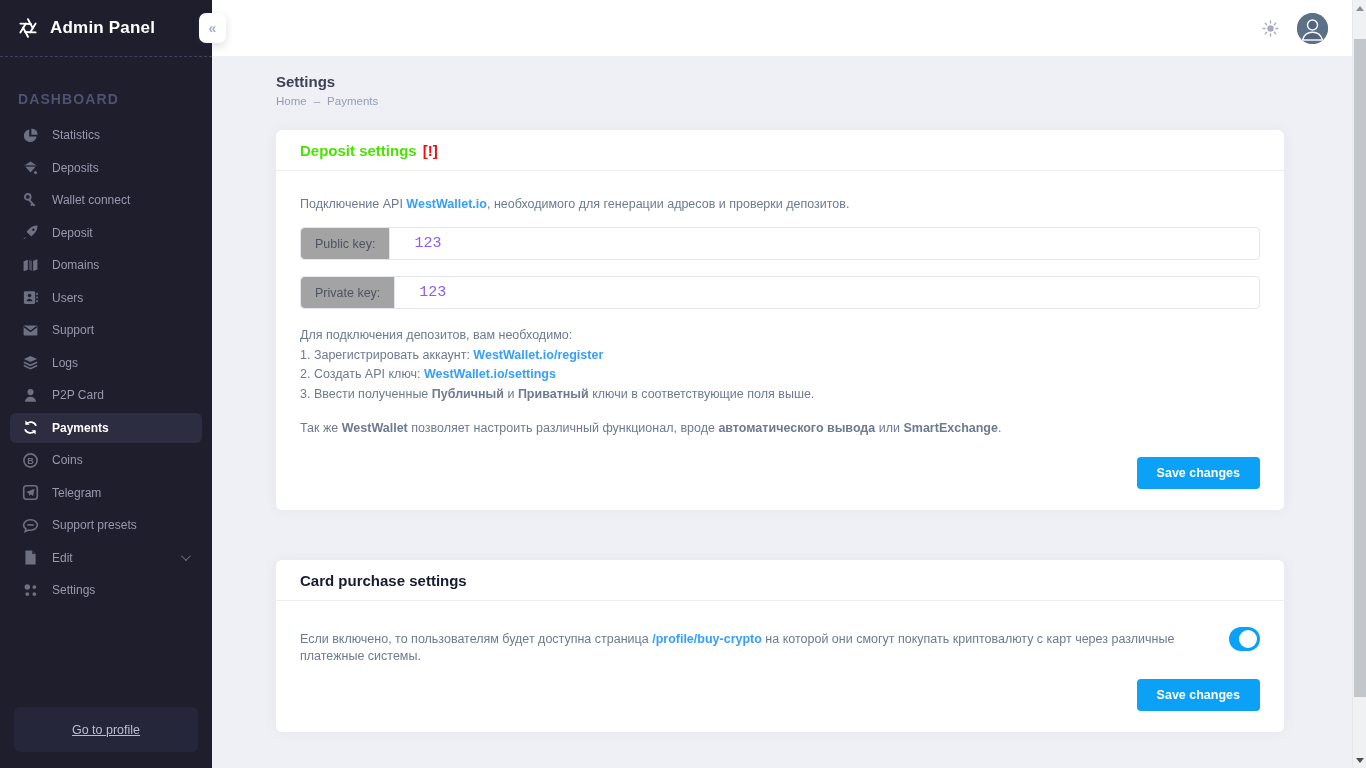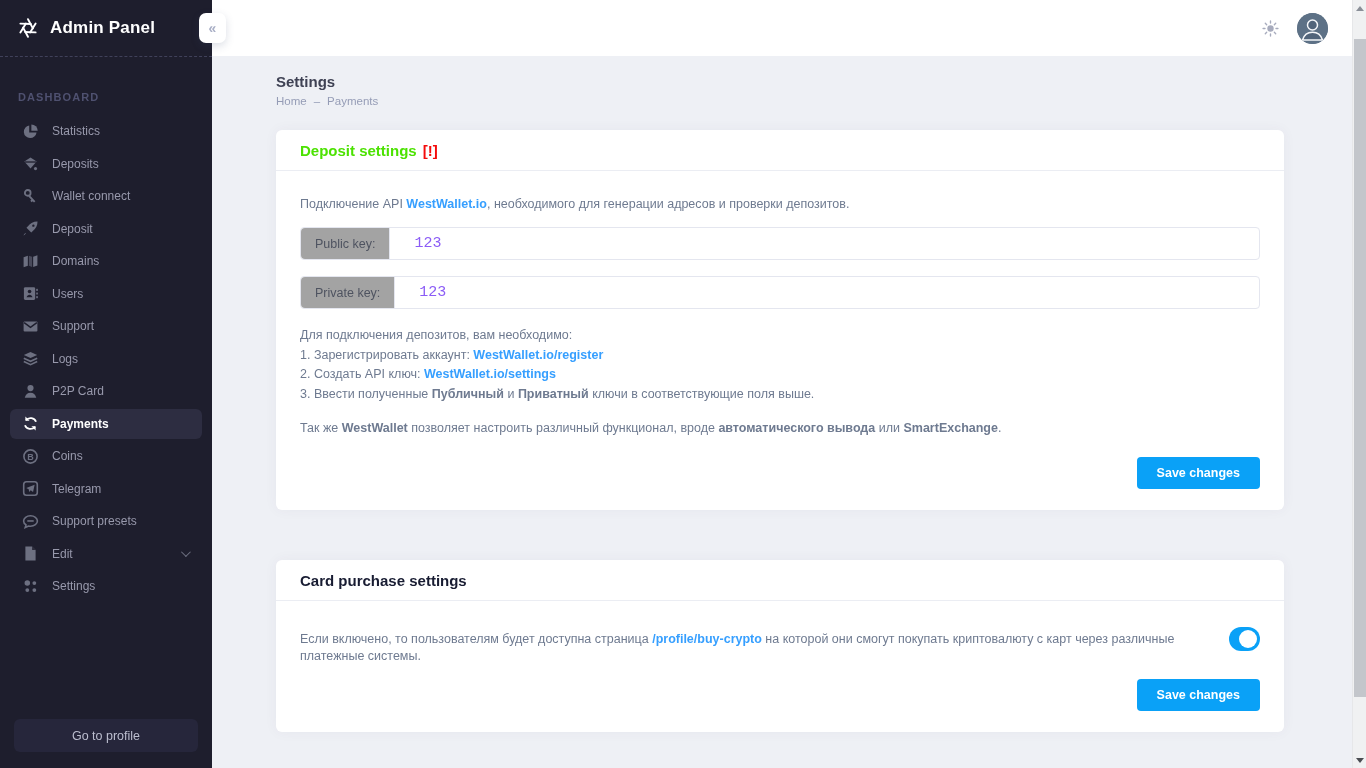--- a/index.html
+++ b/index.html
@@ -3,30 +3,30 @@
 <meta charset="utf-8">
 <style>
   * { margin:0; padding:0; box-sizing:border-box; }
   html,body { width:1366px; height:768px; overflow:hidden; }
   body { font-family:"Liberation Sans", sans-serif; background:#eef0f5; position:relative; }
 
   
   .sidebar { position:absolute; left:0; top:0; width:212px; height:768px; background:#1e1e2d; z-index:5; }
   .brand { height:57px; display:flex; align-items:center; padding-left:16px; border-bottom:1px dashed #40415a; }
   .brand-title { color:#ffffff; font-size:17px; font-weight:bold; margin-left:10px; letter-spacing:.2px; }
-  .section-label { margin:34px 0 0 18px; font-size:11px; font-weight:bold; letter-spacing:1.1px; color:#4f5170; }
+  .section-label { margin:34px 0 0 18px; font-size:14px; font-weight:bold; letter-spacing:1.1px; color:#4f5170; }
   .menu { margin-top:13px; }
   .mi { display:flex; align-items:center; height:30px; margin:0 10px 2.5px 10px; padding-left:12px; border-radius:6px; cursor:pointer; color:#6d7081; }
   .mi .mil { font-size:12px; color:#9899ac; margin-left:13px; }
   .mi.active { background:#2d2d41; color:#ffffff; }
   .mi.active .mil { color:#ffffff; font-weight:bold; }
   .mic { width:17px; height:17px; display:inline-flex; }
   .mic svg { width:17px; height:17px; }
   .chev { margin-left:auto; margin-right:14px; width:7px; height:7px; border-right:1.6px solid #6d7081; border-bottom:1.6px solid #6d7081; transform:rotate(45deg) translateY(-2px); }
-  .profile-btn { position:absolute; left:14px; right:14px; bottom:16px; height:33px; background:#26263b; border-radius:6px; color:#bcbecf; font-size:12.5px; font-weight:500; display:flex; align-items:center; justify-content:center; cursor:pointer; }
+  .profile-btn { position:absolute; left:14px; right:14px; bottom:16px; height:45px; background:#26263b; border-radius:6px; color:#bcbecf; font-size:12.5px; font-weight:500; display:flex; align-items:center; justify-content:center; cursor:pointer;text-decoration:underline; }
 
   .collapse-btn { position:absolute; left:199px; top:13px; width:27px; height:30px; background:#ffffff; border-radius:7px; box-shadow:0 3px 8px rgba(56,71,109,.18); z-index:9; display:flex; align-items:center; justify-content:center; color:#a9afc6; font-size:14px; font-weight:bold; cursor:pointer; }
 
   
   .topbar { position:absolute; left:212px; top:0; width:1140px; height:56px; background:#ffffff; z-index:4; }
   .topbar-right { position:absolute; right:24px; top:0; height:56px; display:flex; align-items:center; gap:18px; }
   .sun { width:17px; height:17px; color:#a7abbd; cursor:pointer; }
   .avatar { width:31px; height:31px; border-radius:50%; overflow:hidden; background:#5d7186; cursor:pointer; }
 
   

